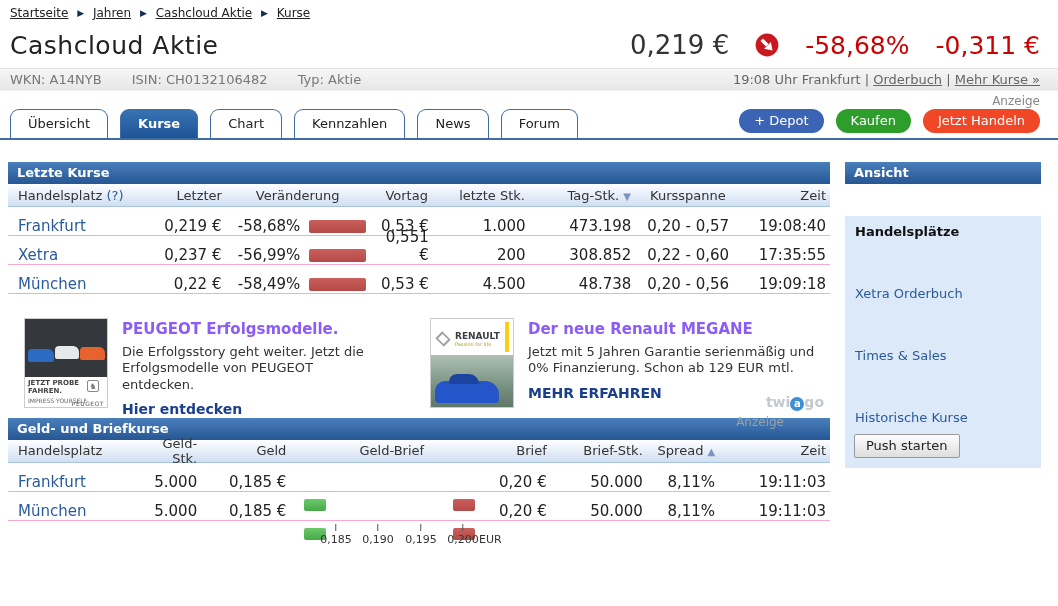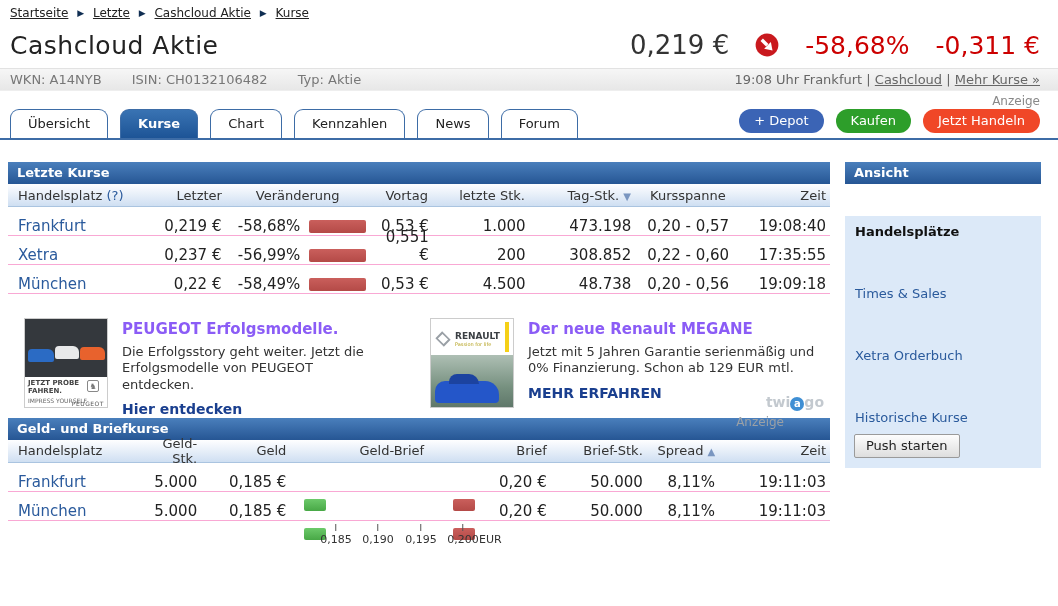--- a/index.html
+++ b/index.html
@@ -135,21 +135,21 @@
   .geld-panel { margin-top:0; }
 </style>
 </head>
 <body>
 
 <div class="page">
 
   <div class="breadcrumb">
     <a>Startseite</a>
     <span class="bc-sep">▶</span>
-    <a>Letzte</a>
+    <a>Jahren</a>
     <span class="bc-sep">▶</span>
     <a>Cashcloud Aktie</a>
     <span class="bc-sep">▶</span>
     <a>Kurse</a>
   </div>
 
   <div class="header-row">
     <div class="page-title">Cashcloud Aktie</div>
     <div class="price-block">
       <span class="price-main">0,219 €</span>
@@ -167,21 +167,21 @@
 
   <div class="infobar">
     <div class="left">
       <span class="seg">WKN: A14NYB</span>
       <span class="seg">ISIN: CH0132106482</span>
       <span class="seg">Typ: Aktie</span>
     </div>
     <div class="right">
       <span class="plain">19:08 Uhr Frankfurt</span>
       <span class="plain">|</span>
-      <a>Cashcloud</a>
+      <a>Orderbuch</a>
       <span class="plain">|</span>
       <a>Mehr Kurse »</a>
     </div>
   </div>
 
   <div class="anzeige-top">Anzeige</div>
 
   <div class="tabs-row">
     <span class="tab">Übersicht</span>
     <span class="tab active">Kurse</span>
@@ -372,21 +372,21 @@
           <div class="scale-unit">EUR</div>
         </div>
       </div>
 
     </div>
 
     <div class="sidebar">
       <div class="panel-title">Ansicht</div>
       <div class="sb-body">
         <div class="sb-item sb-head">Handelsplätze</div>
+        <div class="sb-item sb-link">Xetra Orderbuch</div>
         <div class="sb-item sb-link">Times &amp; Sales</div>
-        <div class="sb-item sb-link">Xetra Orderbuch</div>
         <div class="sb-item sb-link">Historische Kurse</div>
         <button class="push-btn">Push starten</button>
       </div>
     </div>
   </div>
 
 </div>
 
 </body></html>

